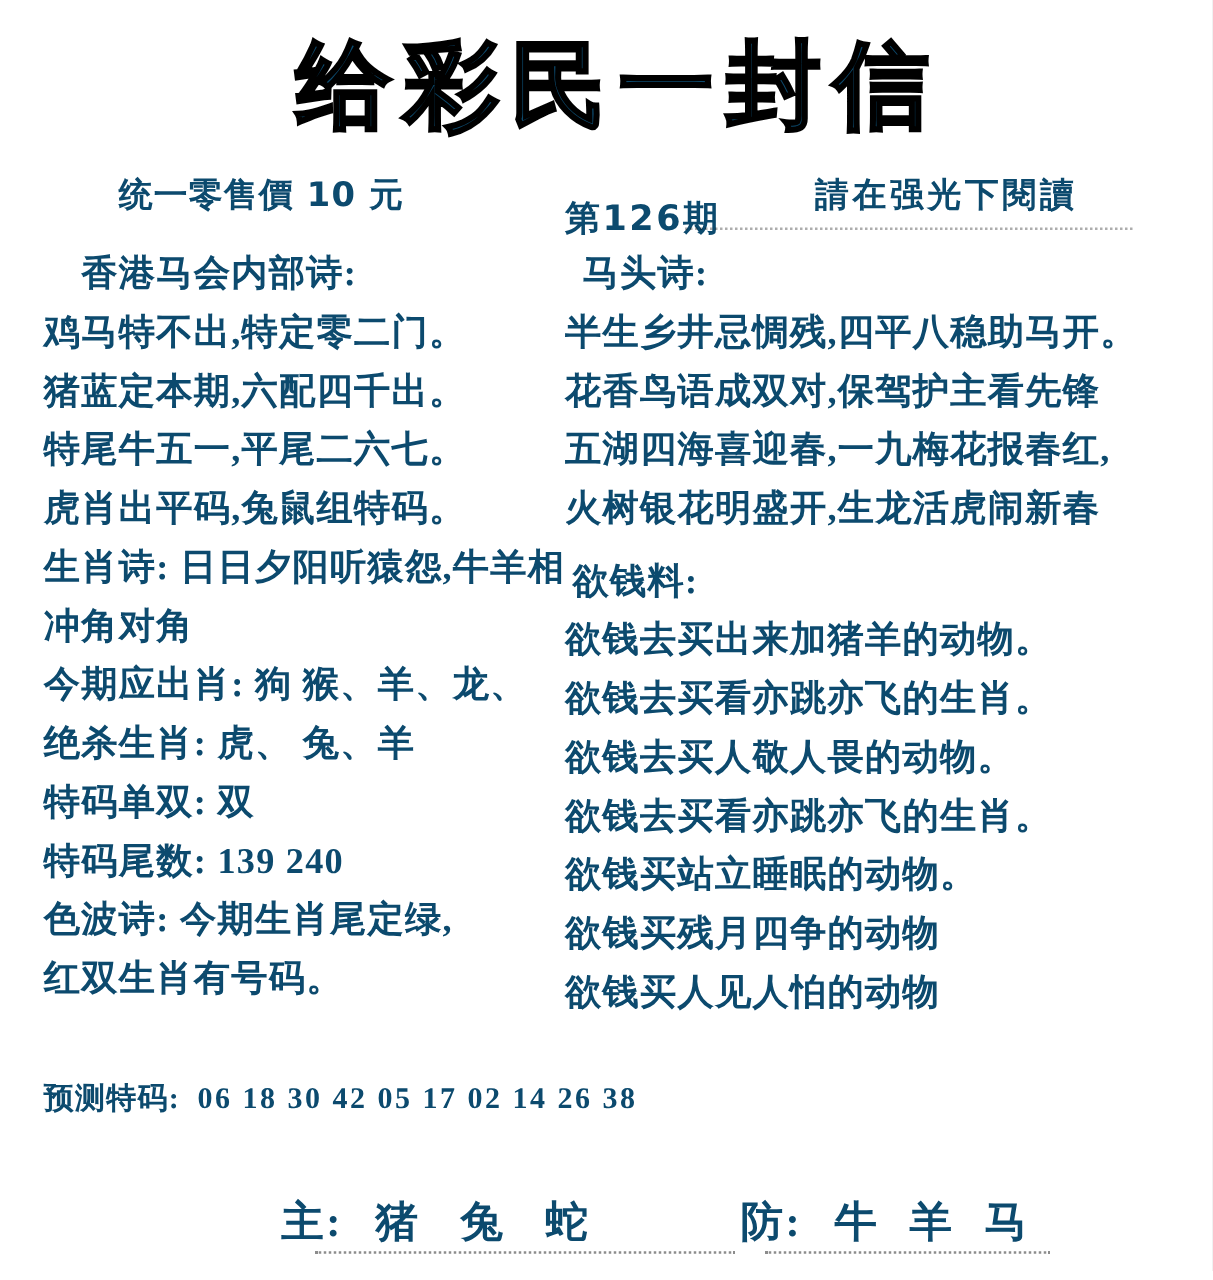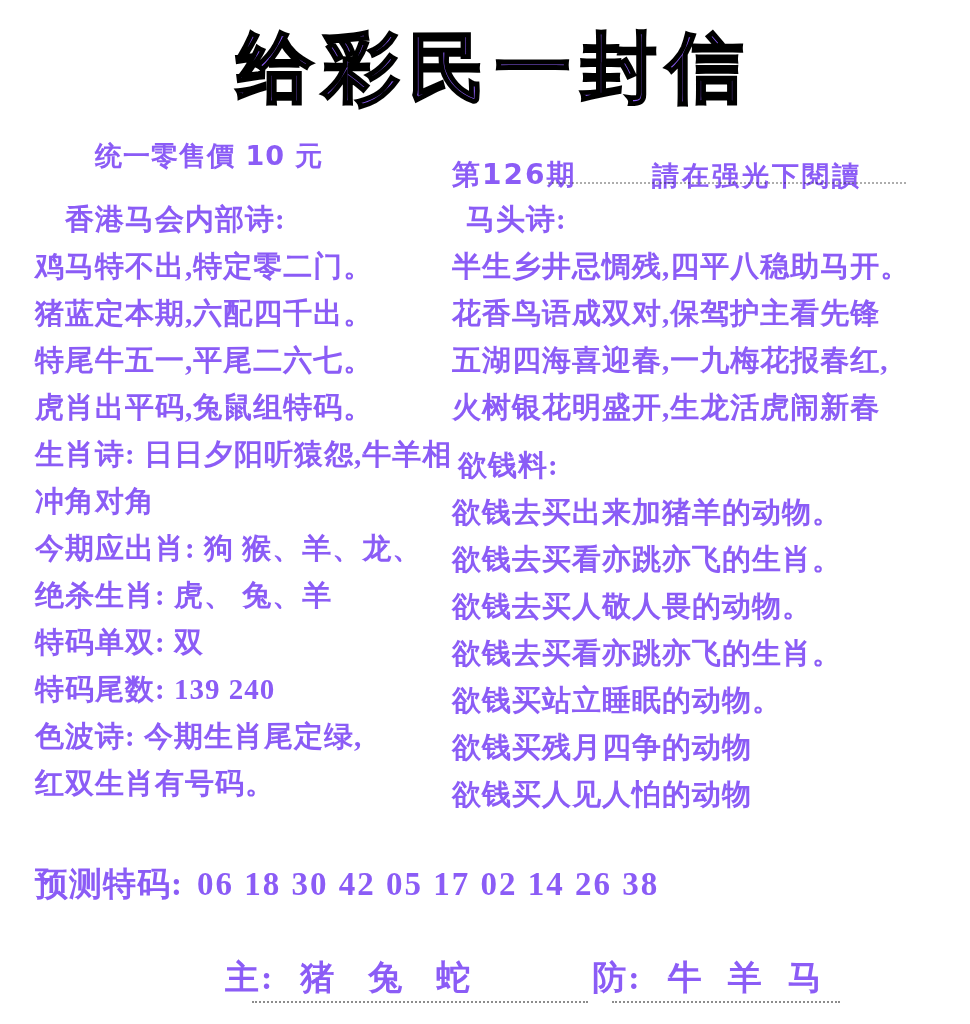--- a/index.html
+++ b/index.html
@@ -1,40 +1,40 @@
 <!DOCTYPE html>
 <html><head>
 <meta charset="utf-8">
 <style>
   html,body{margin:0;padding:0;background:#e8e8e8;}
   .page{
     position:relative;
     width:970px;height:1024px;
     background:#ffffff;
     overflow:hidden;
-    color:#8b5cf6;
+    color:#0c4a6e;
     font-family:"Liberation Serif", serif;
   }
   
   .title{
     position:absolute;top:26px;left:0;width:970px;
     text-align:center;
     font-family:"DejaVu Sans", sans-serif;
     font-weight:900;
     font-size:76px;line-height:1.1;
     letter-spacing:10px;
     transform:translateX(10px);
     -webkit-text-stroke:2.5px #000;
   }
   
   .subheader{position:absolute;top:0;left:0;width:870px;height:200px;
     font-family:"DejaVu Sans", sans-serif;font-weight:800;}
   .sub-price{position:absolute;left:95px;top:138px;font-size:27px;letter-spacing:1px;}
   .sub-issue{position:absolute;left:452px;top:136px;font-size:28px;letter-spacing:2px;margin-top:20px;}
-  .sub-notice{position:absolute;left:652px;top:138px;font-size:27px;letter-spacing:3px;margin-top:20px;}
+  .sub-notice{position:absolute;left:652px;top:138px;font-size:27px;letter-spacing:3px;}
   .smudge-top{
     position:absolute;left:548px;top:182px;width:358px;height:0;
     border-bottom:2px dotted rgba(0,0,0,.32);
   }
   
   .columns{
     position:absolute;top:196px;left:0;width:970px;
     display:flex;
     justify-content:flex-end;
   }
@@ -43,21 +43,21 @@
   .col-right{flex:1;}
   .line{
     font-size:29px;font-weight:700;line-height:47px;
     letter-spacing:1px;
   }
   .col-header{padding-left:30px;}
   .col-header-right{padding-left:14px;}
   .money-header{padding-left:6px;margin-top:11px;}
   
   .footer-line{position:absolute;white-space:nowrap;font-weight:700;}
-  .prediction{left:35px;top:862px;font-size:33px;letter-spacing:1px;}
+  .prediction{left:35px;top:862px;font-size:24px;letter-spacing:1px;}
   .prediction .nums{letter-spacing:2px;margin-left:14px;}
   .personal{left:35px;top:910px;font-size:30px;letter-spacing:1px;}
   .mainline{
     left:225px;top:955px;font-size:34px;letter-spacing:2px;
     display:flex;align-items:baseline;
   }
   .mainline .lbl{margin-right:26px;}
   .mainline .animal{margin-right:32px;}
   .mainline .spacer{width:88px;}
   .mainline .animal-g{margin-right:24px;}

